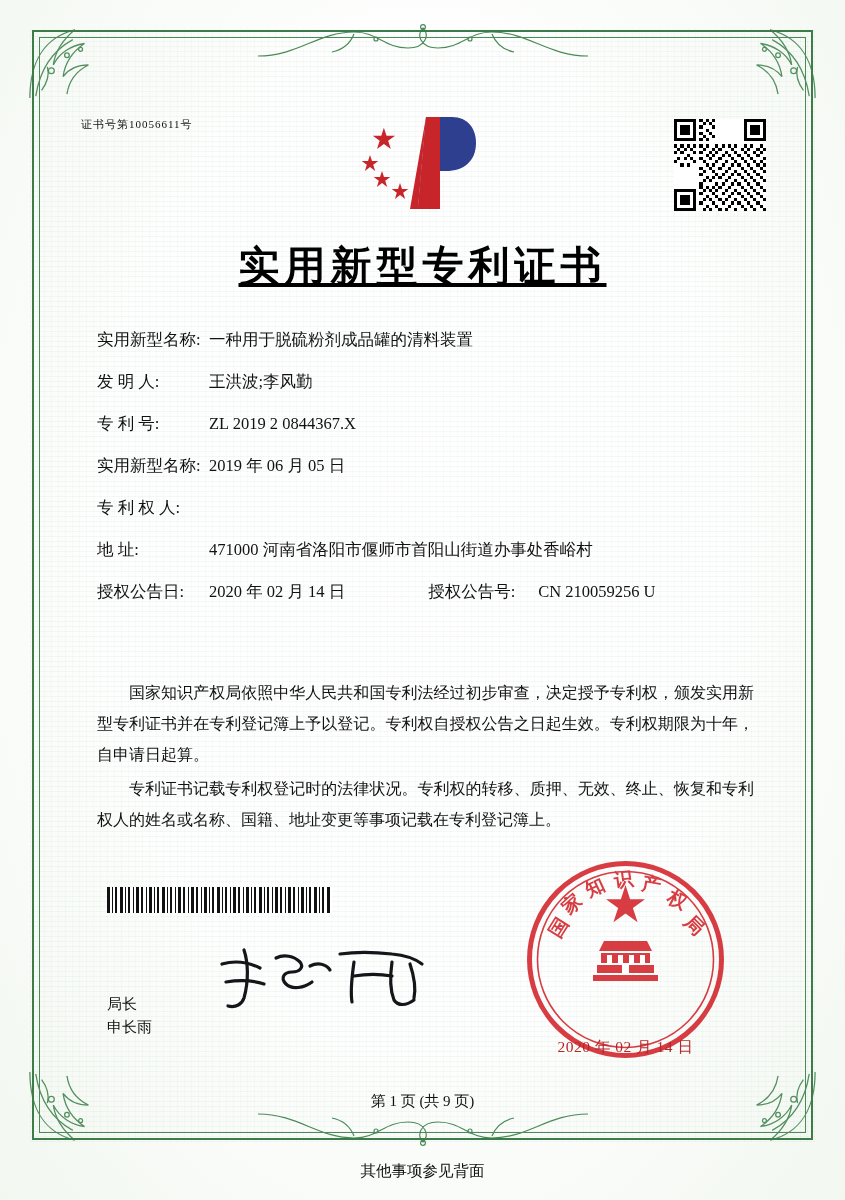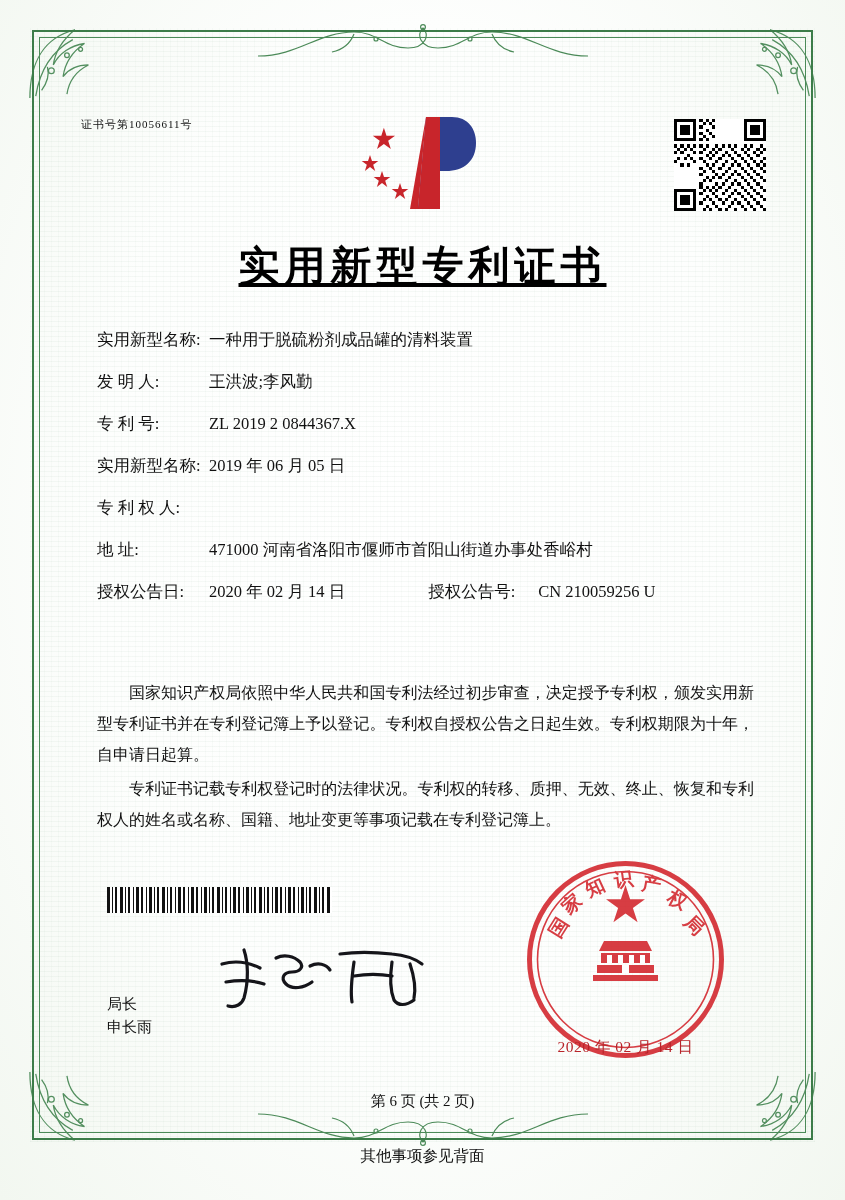--- a/index.html
+++ b/index.html
@@ -205,21 +205,21 @@
   .page-num {
     position: absolute;
     left: 0; right: 0; bottom: 22px;
     text-align: center;
     font-size: 15px;
     color: #111;
   }
 
   .footer-note {
     position: absolute;
-    left: 0; right: 0; bottom: 33px;
+    left: 0; right: 0; bottom: 18px;
     text-align: center;
     font-size: 15.5px;
     color: #111;
   }
 </style>
 </head>
 <body>
 
 <div class="page">
   <div class="guilloche"></div>
@@ -497,17 +497,17 @@
             <text transform="translate(118,32) rotate(10)">产</text>
             <text transform="translate(143,44) rotate(28)">权</text>
             <text transform="translate(160,66) rotate(45)">局</text>
           </g>
         </g>
       </svg>
     </div>
 
     <div class="seal-date">2020 年 02 月 14 日</div>
 
-    <div class="page-num">第 6 页 (共 2 页)</div>
+    <div class="page-num">第 1 页 (共 9 页)</div>
   </div>
 
   <div class="footer-note">其他事项参见背面</div>
 </div>
 
 </body></html>

